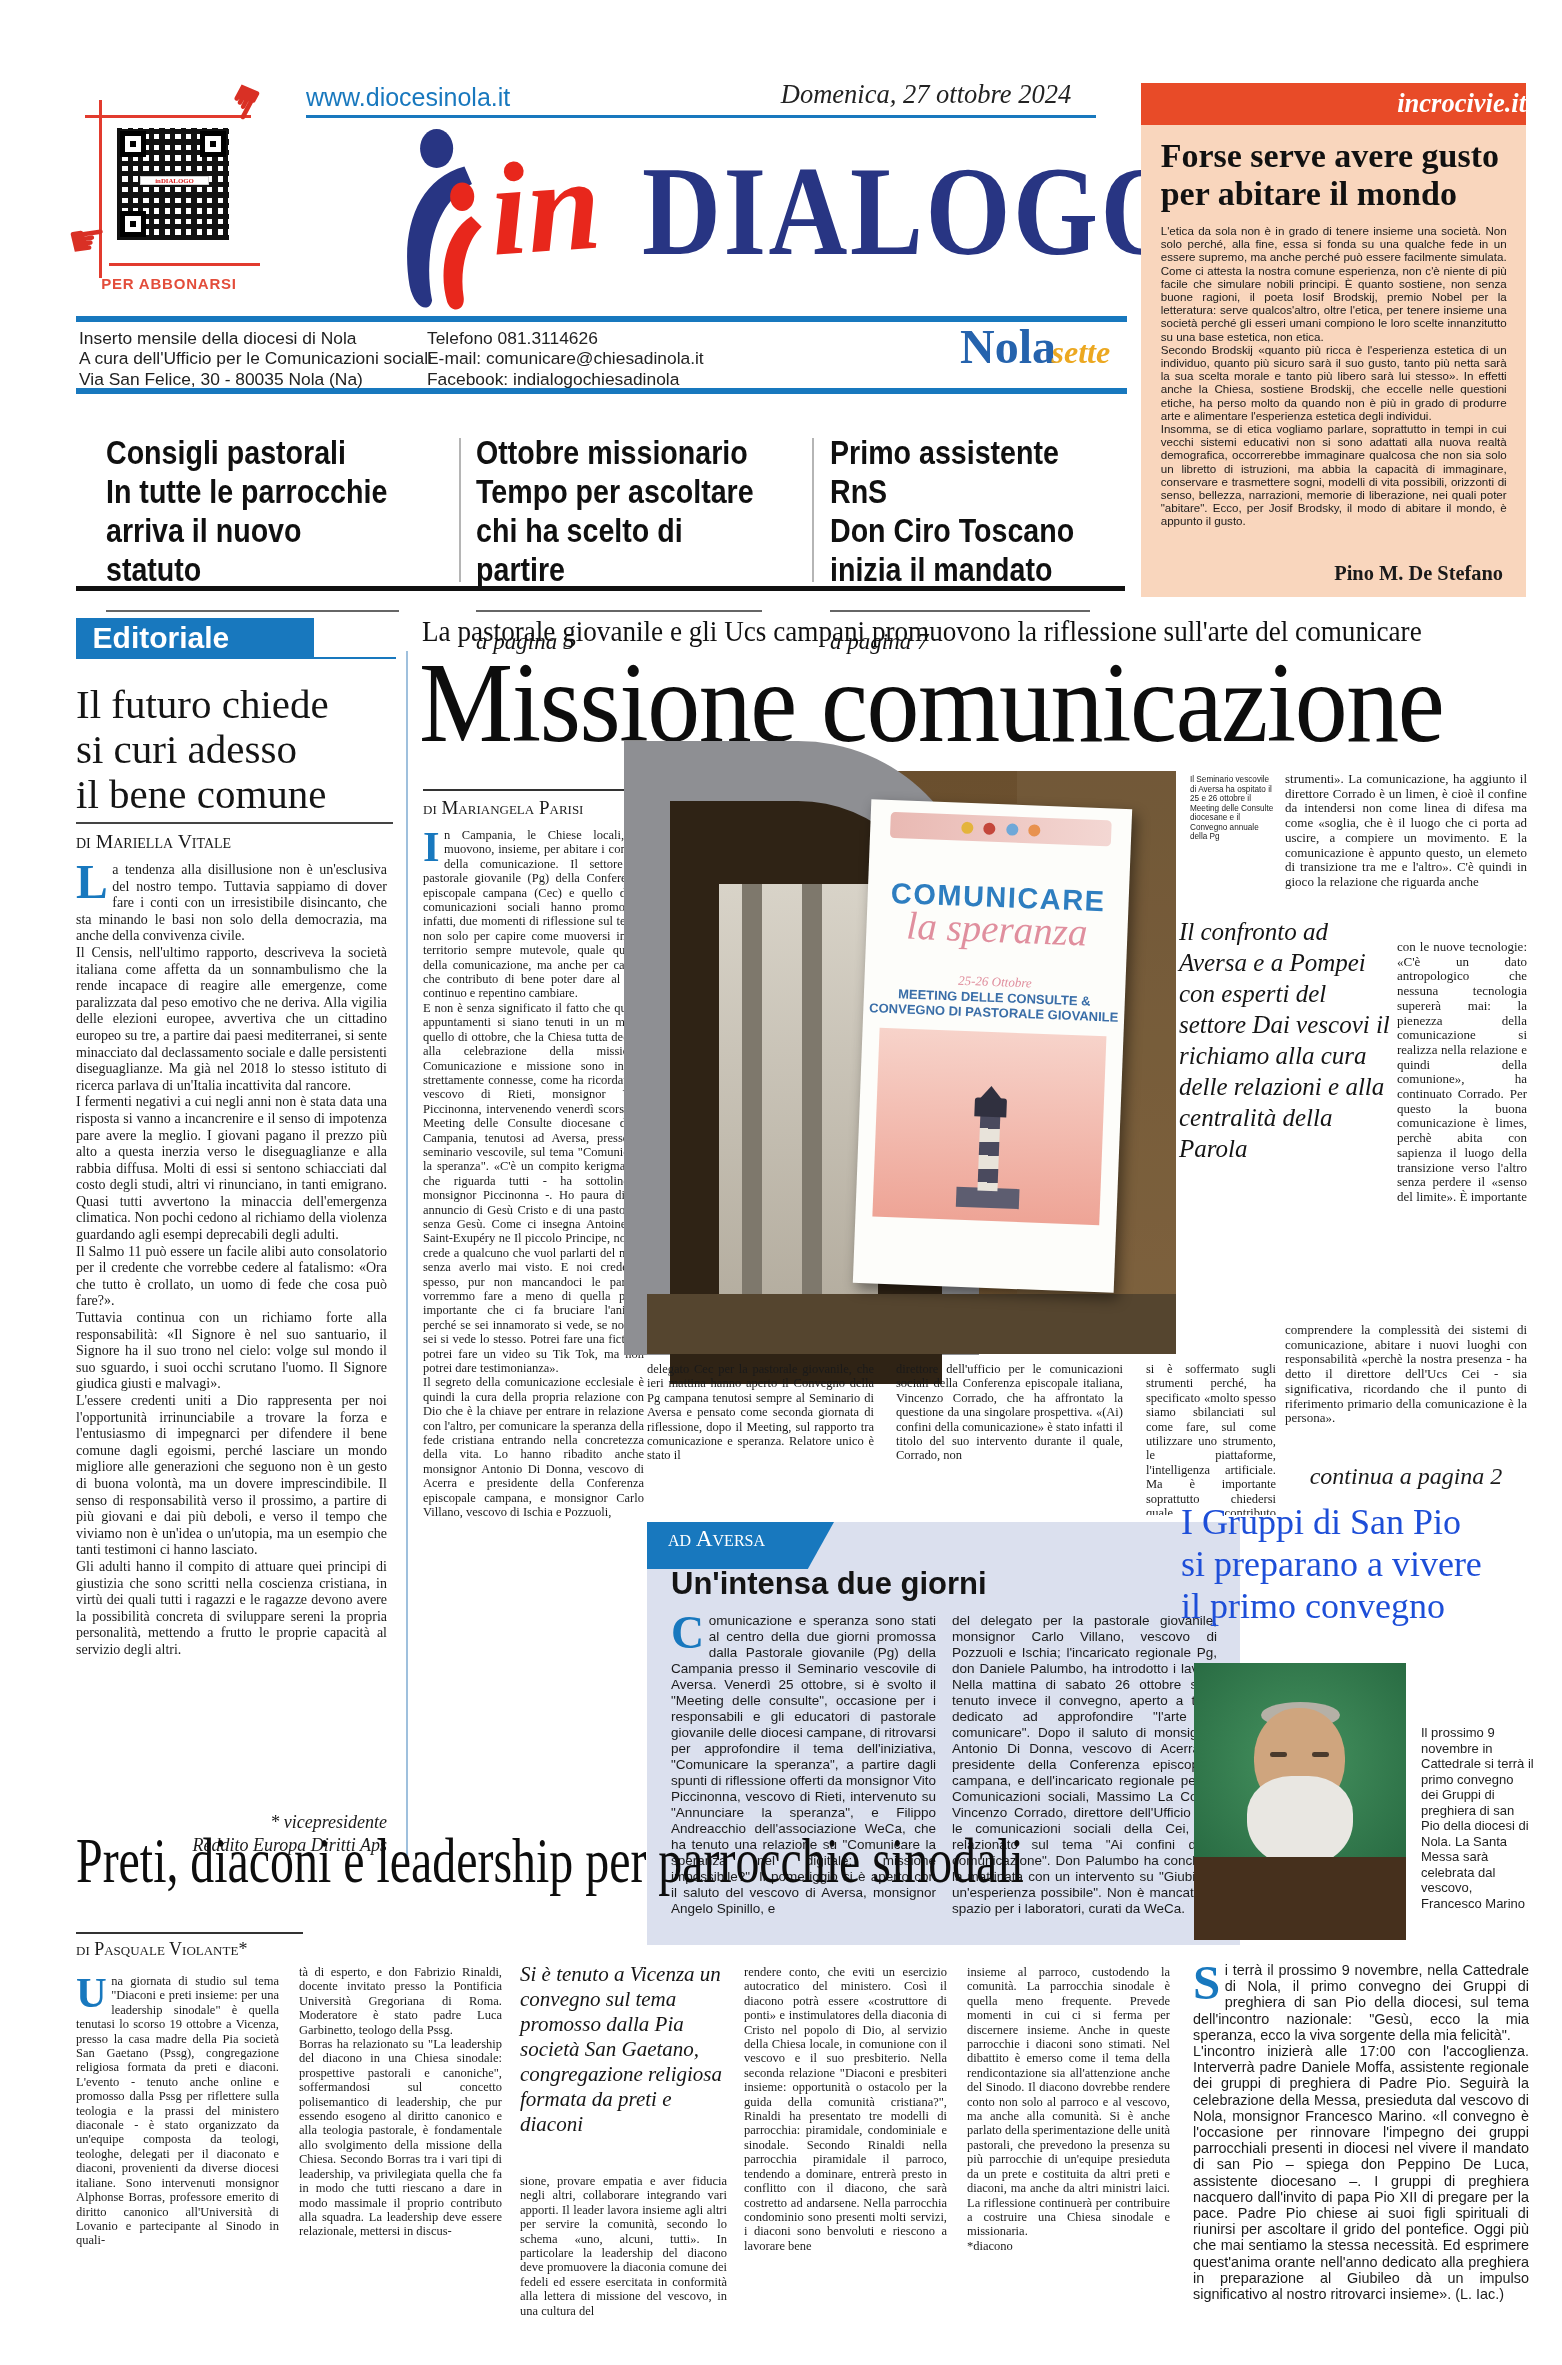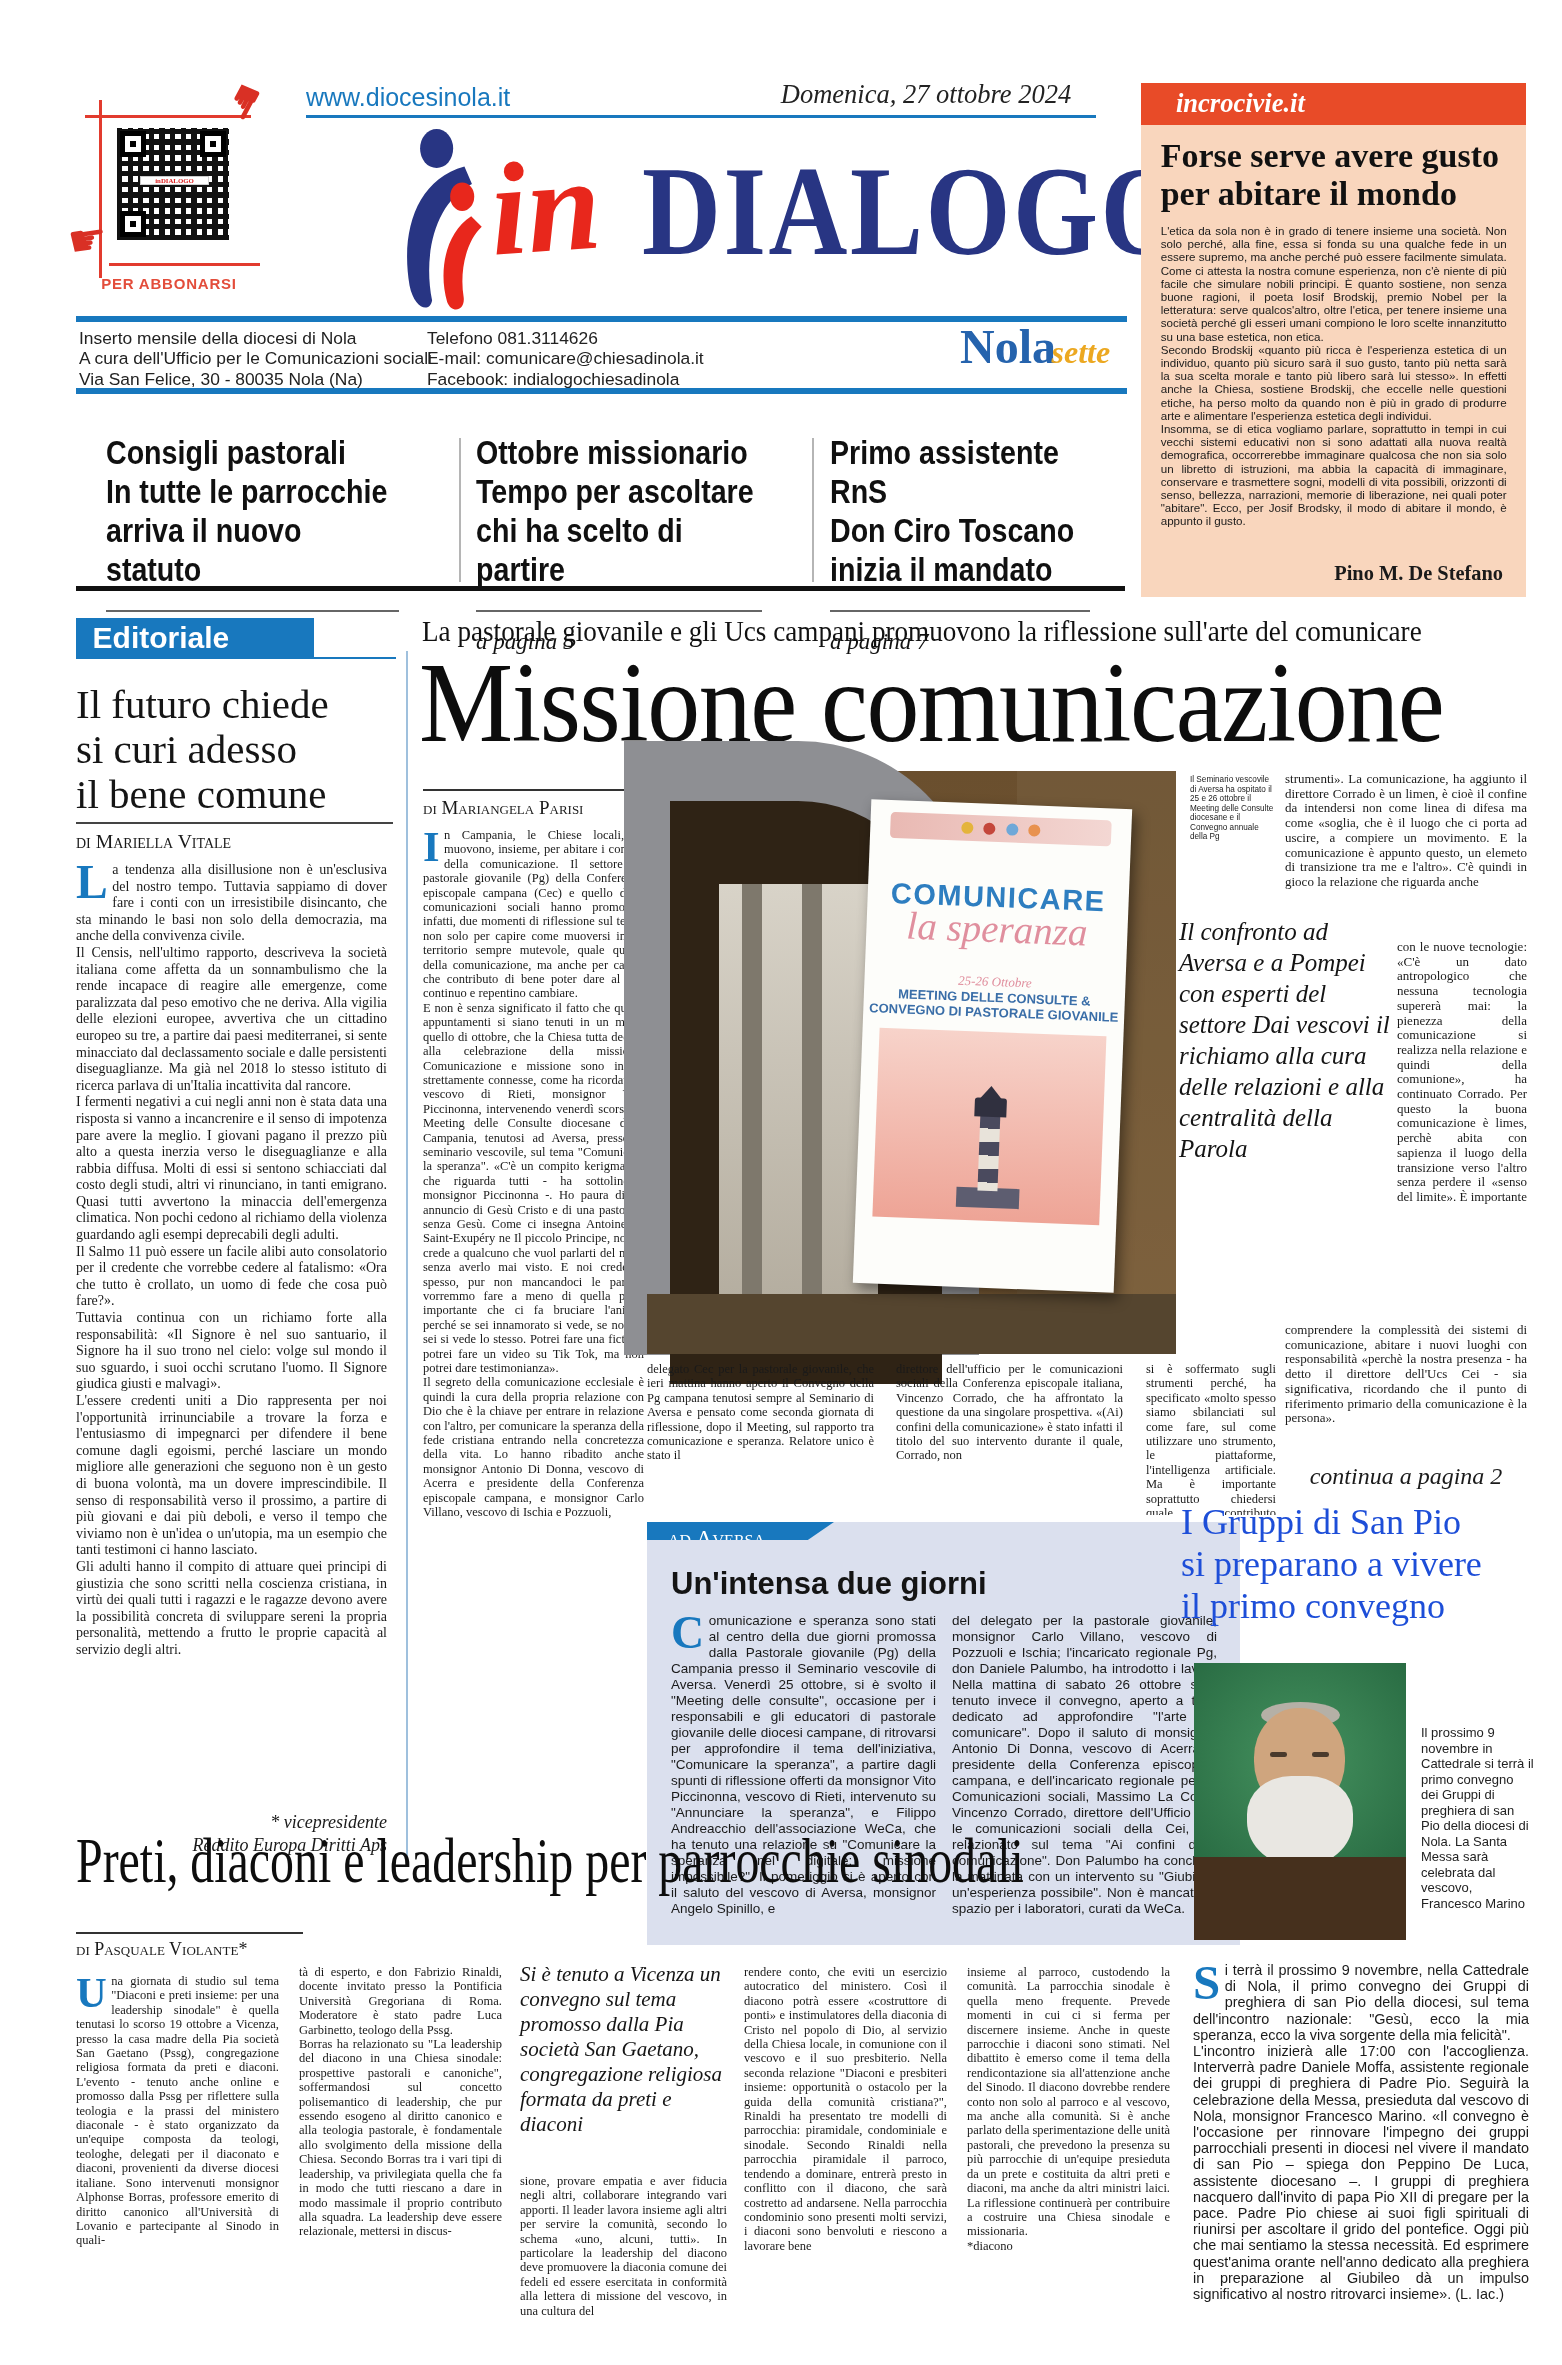--- a/index.html
+++ b/index.html
@@ -66,21 +66,21 @@
   #teaser-2{left:476px;top:434px;width:325px;}
   #teaser-3{left:830px;top:434px;width:295px;}
   .tsep{width:1.5px;background:#b5b5b5;top:438px;height:144px;position:absolute;}
   #tsep-1{left:459px;} #tsep-2{left:812px;}
   #rule-black{left:76px;top:586px;width:1049px;height:4.5px;background:#111;}
 
   
   #incro{left:1141px;top:83px;width:385px;height:514px;background:#f9d6bd;}
   #incro-bar{position:absolute;left:0;top:0;width:100%;height:42px;background:#e84b28;}
   #incro-label{color:#fff;font-style:italic;font-weight:bold;font-size:26.5px;line-height:41px;padding-left:35px;
-     font-family:"Liberation Serif",serif;}
+     font-family:"Liberation Serif",serif;text-align:right;}
   #incro-title{position:absolute;left:19.7px;top:54px;width:348px;font-weight:bold;font-size:34px;line-height:38px;
      color:#111;white-space:pre-line;font-family:"Liberation Serif",serif;}
   #incro-body{position:absolute;left:19.7px;top:141px;width:346px;font-size:11.6px;line-height:13.2px;color:#1a1a1a;}
   #incro-sign{position:absolute;right:23px;bottom:12px;font-weight:bold;font-size:20.4px;font-family:"Liberation Serif",serif;}
 
   
   #ed-label-bar{left:76px;top:618px;width:238px;height:41px;background:#1878be;}
   #ed-label{color:#fff;font-weight:bold;font-size:30px;line-height:39px;padding-left:16.6px;font-family:"Liberation Sans",sans-serif;}
   #ed-label-line{left:76px;top:657px;width:320px;height:2.3px;background:#1878be;}
   #ed-title{left:76px;top:682px;width:333px;font-size:41px;line-height:45px;white-space:pre-line;color:#151515;}
@@ -132,21 +132,21 @@
   #poster-art{margin:12px auto 0;width:227px;height:189px;background:linear-gradient(#f7d3ca,#eea496);position:relative;}
   #lh-tower{position:absolute;left:104px;bottom:30px;width:19.7px;height:76px;
      background:repeating-linear-gradient(180deg,#4a4a5e 0 13.6px,#e8e3da 13.6px 27px);}
   #lh-top{position:absolute;left:98px;bottom:104px;width:32px;height:19.7px;background:#30303f;border-radius:3px 3px 0 0;}
   #lh-roof{position:absolute;left:103px;bottom:122px;width:0;height:0;border-left:11.3px solid transparent;
      border-right:11.3px solid transparent;border-bottom:13.6px solid #30303f;}
   #lh-base{position:absolute;left:83px;bottom:13.6px;width:63px;height:19.7px;background:#5d5d70;}
 
   
   #aversa{left:647px;top:1522px;width:593px;height:423px;background:#dbe0ee;}
-  #aversa-label{position:absolute;left:0;top:0;width:187px;height:18px;background:#1878be;
+  #aversa-label{position:absolute;left:0;top:0;width:187px;height:47px;background:#1878be;
      clip-path:polygon(0 0,100% 0,86% 100%,0 100%);color:#fff;font-size:23.4px;line-height:33px;
      padding-left:21px;box-sizing:border-box;font-family:"Liberation Serif",serif;}
   #aversa-title{position:absolute;left:24px;top:44px;font-family:"Liberation Sans",sans-serif;
      font-weight:bold;font-size:31px;color:#141414;}
   #aversa-c1{position:absolute;left:24px;top:91px;width:265px;height:317px;font-size:13.5px;line-height:16px;}
   #aversa-c2{position:absolute;left:305px;top:91px;width:265px;height:317px;font-size:13.5px;line-height:16px;}
 
   
   #sp-title{left:1181px;top:1501px;width:355px;font-size:36px;line-height:42px;white-space:pre-line;color:#1d4ed8;}
   #sp-photo{left:1194px;top:1663px;width:212px;height:277px;background:radial-gradient(circle at 50% 35%,#45925f,#1c5a36);}

